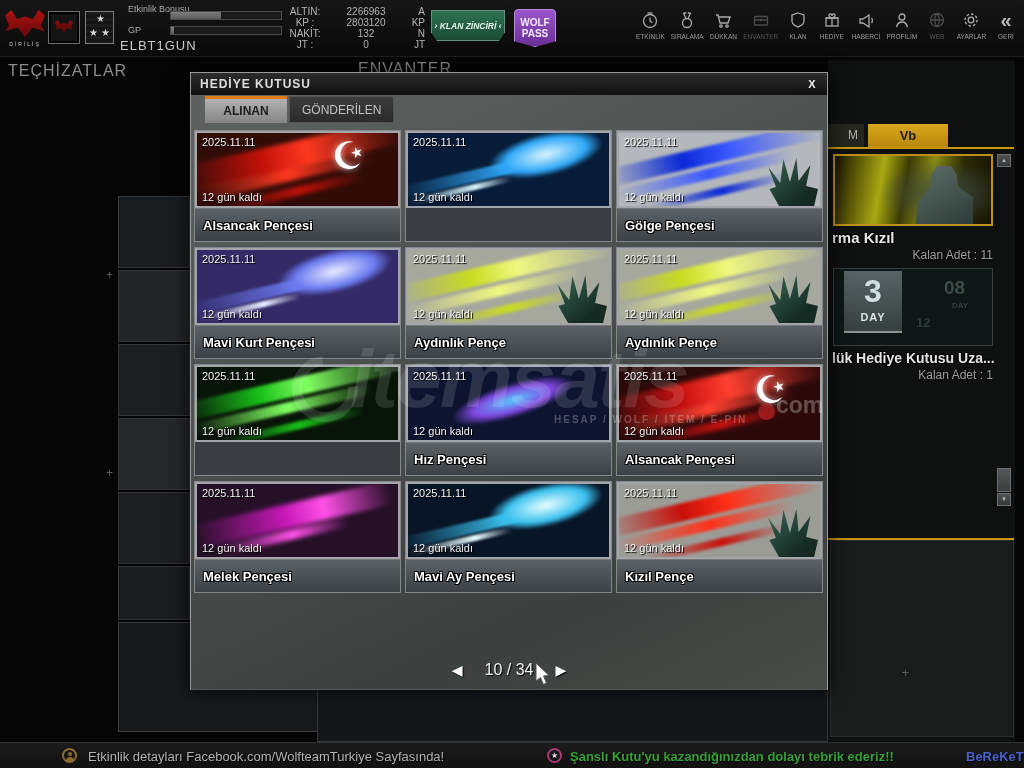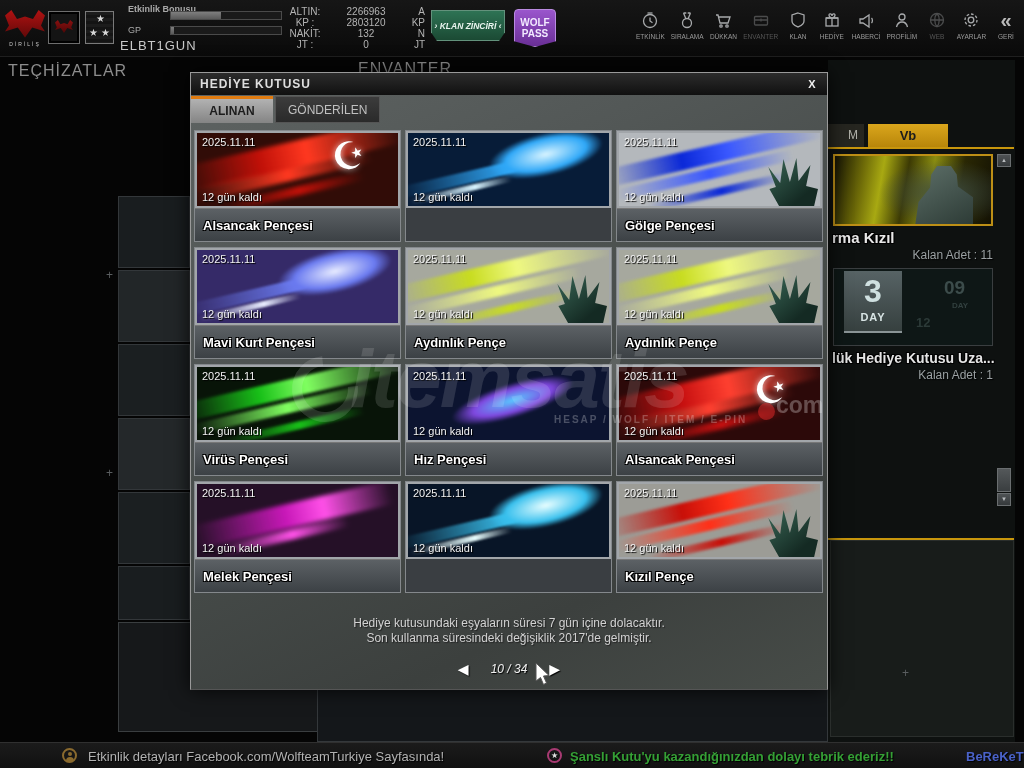--- a/index.html
+++ b/index.html
@@ -16,21 +16,21 @@
   .wolf-logo-text { position:absolute; left:5px; top:41px; width:40px; text-align:center;
     font-size:5px; letter-spacing:2px; color:#cccccc; }
   .clan-emblem { position:absolute; left:48px; top:11px; width:32px; height:33px;
     background:#141414; border:1px solid #6e6e6e; box-shadow:inset 0 0 0 2px #000; }
   .clan-emblem .mini-wolf { position:absolute; left:6px; top:8px; width:18px; height:14px;
     background:linear-gradient(#8a1010,#4a0606);
     clip-path:polygon(0% 18%,16% 0%,30% 30%,50% 22%,70% 30%,84% 0%,100% 18%,90% 52%,100% 72%,68% 58%,50% 92%,32% 58%,0% 72%,10% 52%); }
   .rank-box { position:absolute; left:85px; top:11px; width:29px; height:33px;
     background:repeating-linear-gradient(180deg,#1c1c1c 0 3px,#141414 3px 6px); border:1px solid #7a7a7a; }
   .rank-box .star { position:absolute; color:#d8d8d8; font-size:10px; line-height:10px; text-shadow:0 0 1px #000; }
-  .bonus-label { position:absolute; left:128px; top:4px; font-size:9px; line-height:10px; color:#a8a8a8;font-weight:bold; }
+  .bonus-label { position:absolute; left:128px; top:4px; font-size:9px; line-height:10px; color:#a8a8a8; }
   .gp-label { position:absolute; left:128px; top:25px; font-size:9px; color:#a8a8a8; }
   .bar { position:absolute; left:170px; width:112px; height:9px; background:#1a1a1a; border:1px solid #4a4a4a; }
   .bar .fill { height:100%; background:linear-gradient(#7e7e7e,#5a5a5a); }
   .username { position:absolute; left:120px; top:38px; font-size:13px; color:#c8c8c8; letter-spacing:1px; }
   .currency { position:absolute; left:283px; top:6px; width:140px; }
   .cur-row { display:grid; grid-template-columns:44px 74px 20px; column-gap:2px;
     font-size:10px; line-height:11px; color:#b4b4b4; }
   .cur-row .cl { text-align:center; } .cur-row .cv { text-align:center; } .cur-row .cu { text-align:right; }
   .klan-btn { position:absolute; left:431px; top:10px; width:74px; height:31px;
     background:linear-gradient(#2e7354,#1b4a34); border:1px solid #63927c;
@@ -99,21 +99,21 @@
   
   .dialog { position:absolute; left:190px; top:72px; width:638px; height:618px;
     border:1px solid #9a9a9a; border-bottom-color:#555;
     background:linear-gradient(155deg,#5e6362 0%,#525756 28%,#454a48 55%,#3c403e 78%,#474c48 100%);
     box-shadow:0 0 18px rgba(0,0,0,.8); }
   .dlg-header { position:absolute; left:0; top:0; width:100%; height:22px;
     background:linear-gradient(#2c2c2c,#101010); display:flex; align-items:center; }
   .dlg-title { font-size:12px; font-weight:bold; color:#dedede; letter-spacing:1px; padding-left:9px; }
   .dlg-close { position:absolute; right:7px; top:3px; width:16px; height:16px; color:#f0f0f0;
     font-size:11px; font-weight:bold; text-align:center; line-height:16px; cursor:pointer; }
-  .dlg-tabs { position:absolute; left:0; top:23px; height:27px; display:flex; }
+  .dlg-tabs { position:absolute; left:14px; top:23px; height:27px; display:flex; }
   .tab { height:27px; font-size:12px; display:flex; align-items:center; justify-content:center; padding:0 12px; }
   .tab.active { background:linear-gradient(#b2b2b2,#848484); border-top:3px solid #e07b10;
     color:#1c1c1c; font-weight:bold; min-width:82px; }
   .tab.inactive { background:linear-gradient(#3c3c3c,#2a2a2a); border:1px solid #555;
     color:#c0c0c0; margin-left:2px; }
   .gift-grid { position:absolute; left:3px; top:57px; width:632px;
     display:grid; grid-template-columns:repeat(3,207px); grid-auto-rows:112px; gap:5px 4px; }
   .gift-cell { position:relative; border:1px solid #84888c; background:#3a3e42; }
   .gift-img { position:absolute; left:0; top:0; width:100%; height:77px;
     border:2px solid #a2a6aa; background:var(--bg); overflow:hidden; }
@@ -150,21 +150,21 @@
     text-shadow:1px 1px 1px #000; }
   .gift-name { position:absolute; left:0; bottom:0; width:100%; height:33px;
     background:linear-gradient(#5c6165,#3c4145); border-top:1px solid #777;
     font-size:13px; font-weight:bold; color:#fff; line-height:33px; padding-left:8px;
     text-shadow:1px 1px 0 #000,-1px -1px 0 #000,1px -1px 0 #000,-1px 1px 0 #000; }
   .dlg-footer { position:absolute; left:0; top:543px; width:100%; text-align:center;
     font-size:12px; line-height:15px; color:#d2d2d2; text-shadow:1px 1px 1px #222; }
   .pager { position:absolute; left:0; top:588px; width:100%; display:flex;
     justify-content:center; align-items:center; gap:22px; }
   .pager .arrow { color:#fff; font-size:14px; text-shadow:1px 1px 1px #000; cursor:pointer; }
-  .pager .pnum { color:#f0f0f0; font-size:12px; text-shadow:1px 1px 1px #000;font-style:italic; }
+  .pager .pnum { color:#f0f0f0; font-size:16px; text-shadow:1px 1px 1px #000; }
 
   
   .watermark { position:absolute; left:292px; top:348px; width:530px; height:95px; pointer-events:none; z-index:40; }
   .wm-swirl { position:absolute; left:0; top:8px; width:66px; height:66px; border-radius:50%;
     border:10px solid rgba(255,255,255,.13); border-top-color:transparent; transform:rotate(40deg); }
   .wm-text { position:absolute; left:58px; top:-16px; font-size:82px; font-weight:bold; font-style:italic;
     color:rgba(255,255,255,.13); letter-spacing:-2px; }
   .wm-sub { position:absolute; left:262px; top:66px; font-size:10px; letter-spacing:2px;
     color:rgba(255,255,255,.25); font-weight:bold; }
   .wm-dot { position:absolute; left:466px; top:55px; width:17px; height:17px; border-radius:50%;
@@ -341,21 +341,21 @@
     <div class="soldier"></div>
   </div>
   <div class="mini-btn" style="left:997px;top:154px;">▲</div>
   <div class="ritem1-name">rma Kızıl</div>
   <div class="kalan" style="top:248px;text-align:right;">Kalan Adet : 11</div>
   <div class="ritem2-img">
     <div class="day-tile">
       <div class="day-big">3</div>
       <div class="day-lbl">DAY</div>
     </div>
-    <span class="alt-day">09</span>
+    <span class="alt-day">08</span>
     <span class="alt-day-lbl">DAY</span>
     <span class="faint-num">12</span>
   </div>
   <div class="ritem2-name">lük Hediye Kutusu Uza...</div>
   <div class="kalan" style="top:368px;">Kalan Adet : 1</div>
   <div class="gold-line" style="top:538px;"></div>
   <div class="rp-lower"></div>
   <span class="plus-mark" style="left:902px;top:666px;">+</span>
   <div class="scroll-thumb"></div>
   <div class="mini-btn" style="left:997px;top:493px;">▼</div>
@@ -433,21 +433,20 @@
       <div class="gift-name">Aydınlık Pençe</div>
     </div>
 
     <div class="gift-cell fx-streaks">
       <div class="gift-img" style="--bg: #081408; --fx1: #18c018; --fx2: #80ff60;">
         <div class="fx"></div>
 
         <span class="gift-date">2025.11.11</span>
         <span class="gift-days">12 gün kaldı</span>
       </div>
-      <div class="gift-name">Virüs Pençesi</div>
     </div>
 
     <div class="gift-cell fx-galaxy">
       <div class="gift-img" style="--bg: #0c1430; --fx1: #8048e0; --fx2: #58c8ff;">
         <div class="fx"></div>
 
         <span class="gift-date">2025.11.11</span>
         <span class="gift-days">12 gün kaldı</span>
       </div>
       <div class="gift-name">Hız Pençesi</div>
@@ -474,37 +473,34 @@
       <div class="gift-name">Melek Pençesi</div>
     </div>
 
     <div class="gift-cell fx-comet">
       <div class="gift-img" style="--bg: #081527; --fx1: #38c0ee; --fx2: #e8feff;">
         <div class="fx"></div>
 
         <span class="gift-date">2025.11.11</span>
         <span class="gift-days">12 gün kaldı</span>
       </div>
+      <div class="gift-name">Mavi Ay Pençesi</div>
     </div>
 
     <div class="gift-cell fx-streaks">
       <div class="gift-img" style="--bg: #9c9c96; --fx1: #c80f08; --fx2: #ff3018;">
         <div class="fx"></div>
 
         <div class="glove" style="display: block;"></div>
         <span class="gift-date">2025.11.11</span>
         <span class="gift-days">12 gün kaldı</span>
       </div>
       <div class="gift-name">Kızıl Pençe</div>
     </div>
   </div>
-    <div class="dlg-footer">
-      <div>Hediye kutusundaki eşyaların süresi 7 gün içine dolacaktır.</div>
-      <div>Son kullanma süresindeki değişiklik 2017'de gelmiştir.</div>
-    </div>
     <div class="pager">
       <span class="arrow">◀</span>
       <span class="pnum">10 / 34</span>
       <span class="arrow">▶</span>
     </div>
   </div>
 
   <div class="watermark">
     <div class="wm-swirl"></div>
     <div class="wm-text">itemsatis</div>

